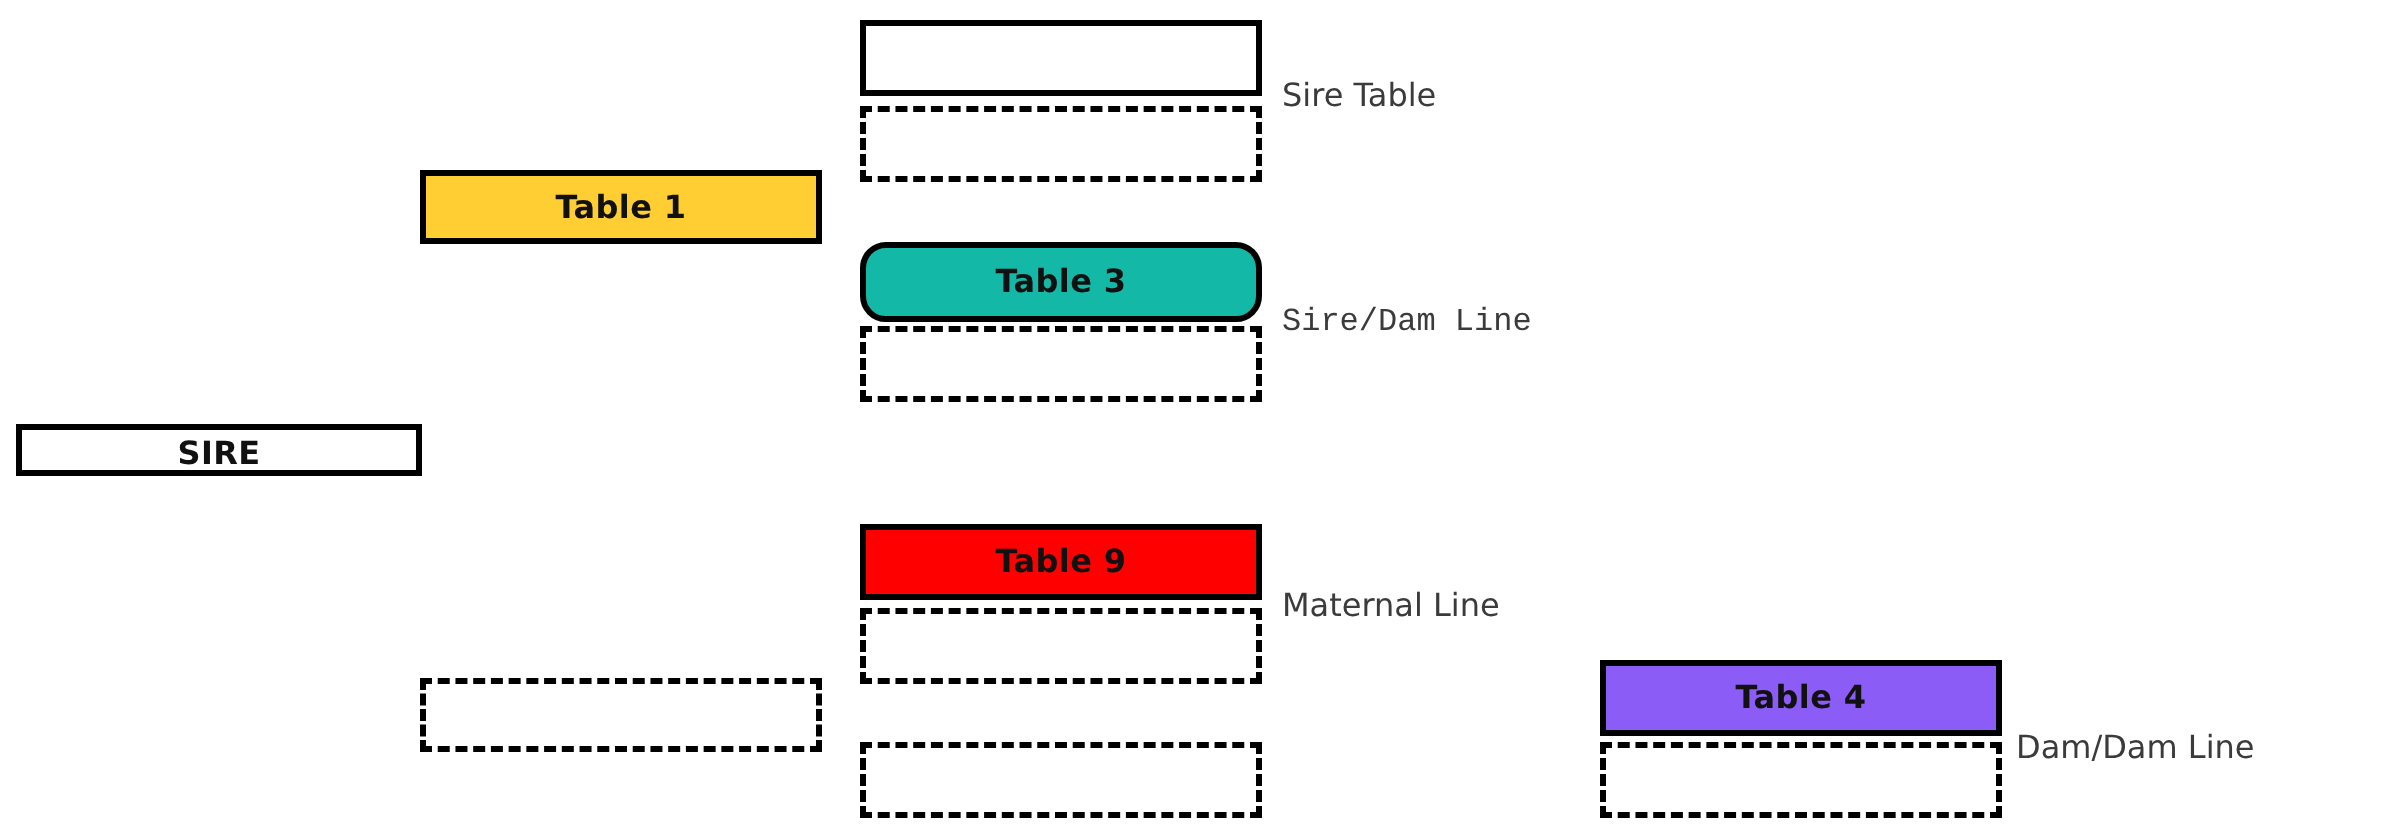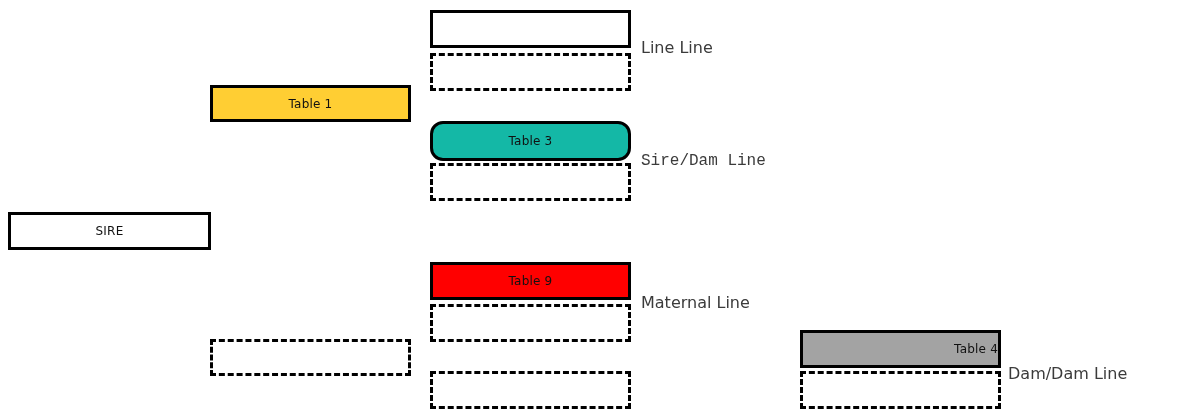--- a/index.html
+++ b/index.html
@@ -28,22 +28,22 @@
   }
   .dashed {
     border: 3px dashed #000000;
     background: transparent;
   }
   .filled {
     border: 3px solid #000000;
   }
   .box-label {
     font-family: "DejaVu Sans", sans-serif;
-    font-weight: 400;
-    font-size: 12px;
+    font-weight: 700;
+    font-size: 16px;
     color: #111111;
     letter-spacing: 0.2px;
     line-height: 1;
     user-select: none;
   }
   .side-label {
     position: absolute;
     font-family: "DejaVu Sans", sans-serif;
     font-weight: 400;
     font-size: 16px;
@@ -68,43 +68,43 @@
       </div>
       <div class="box filled" style="left: 210px; top: 85px; width: 201px; height: 37px; background: rgb(255, 206, 51);">
         <span class="box-label">Table 1</span>
       </div>
       <div class="box filled" style="left: 430px; top: 121px; width: 201px; height: 40px; background: #14b8a6; border-radius: 13px;">
         <span class="box-label">Table 3</span>
       </div>
       <div class="box dashed" style="left: 430px; top: 163px; width: 201px; height: 38px;">
         <span class="box-label"></span>
       </div>
-      <div class="box solid" style="left: 8px; top: 212px; width: 203px; height: 38px; background: rgb(255, 255, 255);">
+      <div class="box solid" style="left: 8px; top: 212px; width: 203px; height: 26px; background: rgb(255, 255, 255); align-items: flex-end;">
         <span class="box-label">SIRE</span>
       </div>
       <div class="box filled" style="left: 430px; top: 262px; width: 201px; height: 38px; background: rgb(255, 0, 0);">
         <span class="box-label">Table 9</span>
       </div>
       <div class="box dashed" style="left: 430px; top: 304px; width: 201px; height: 38px;">
         <span class="box-label"></span>
       </div>
-      <div class="box filled" style="left: 800px; top: 330px; width: 201px; height: 38px; background: #a3a3a3; justify-content: flex-end;">
+      <div class="box filled" style="left: 800px; top: 330px; width: 201px; height: 38px; background: #8b5cf6;">
         <span class="box-label">Table 4</span>
       </div>
       <div class="box dashed" style="left: 210px; top: 339px; width: 201px; height: 37px;">
         <span class="box-label"></span>
       </div>
       <div class="box dashed" style="left: 800px; top: 371px; width: 201px; height: 38px;">
         <span class="box-label"></span>
       </div>
       <div class="box dashed" style="left: 430px; top: 371px; width: 201px; height: 38px;">
         <span class="box-label"></span>
       </div>
     </div>
 
   <div id="labels-layer">
-      <div class="side-label" style="left: 641px; top: 48px;">Line Line</div>
+      <div class="side-label" style="left: 641px; top: 48px;">Sire Table</div>
       <div class="side-label" style="left: 641px; top: 161px; font-family: Liberation Mono, monospace;">Sire/Dam Line</div>
       <div class="side-label" style="left: 641px; top: 303px; text-align: center;">Maternal Line</div>
       <div class="side-label" style="left: 1008px; top: 374px;">Dam/Dam Line</div>
     </div>
 
 </div>
 
 </body></html>

